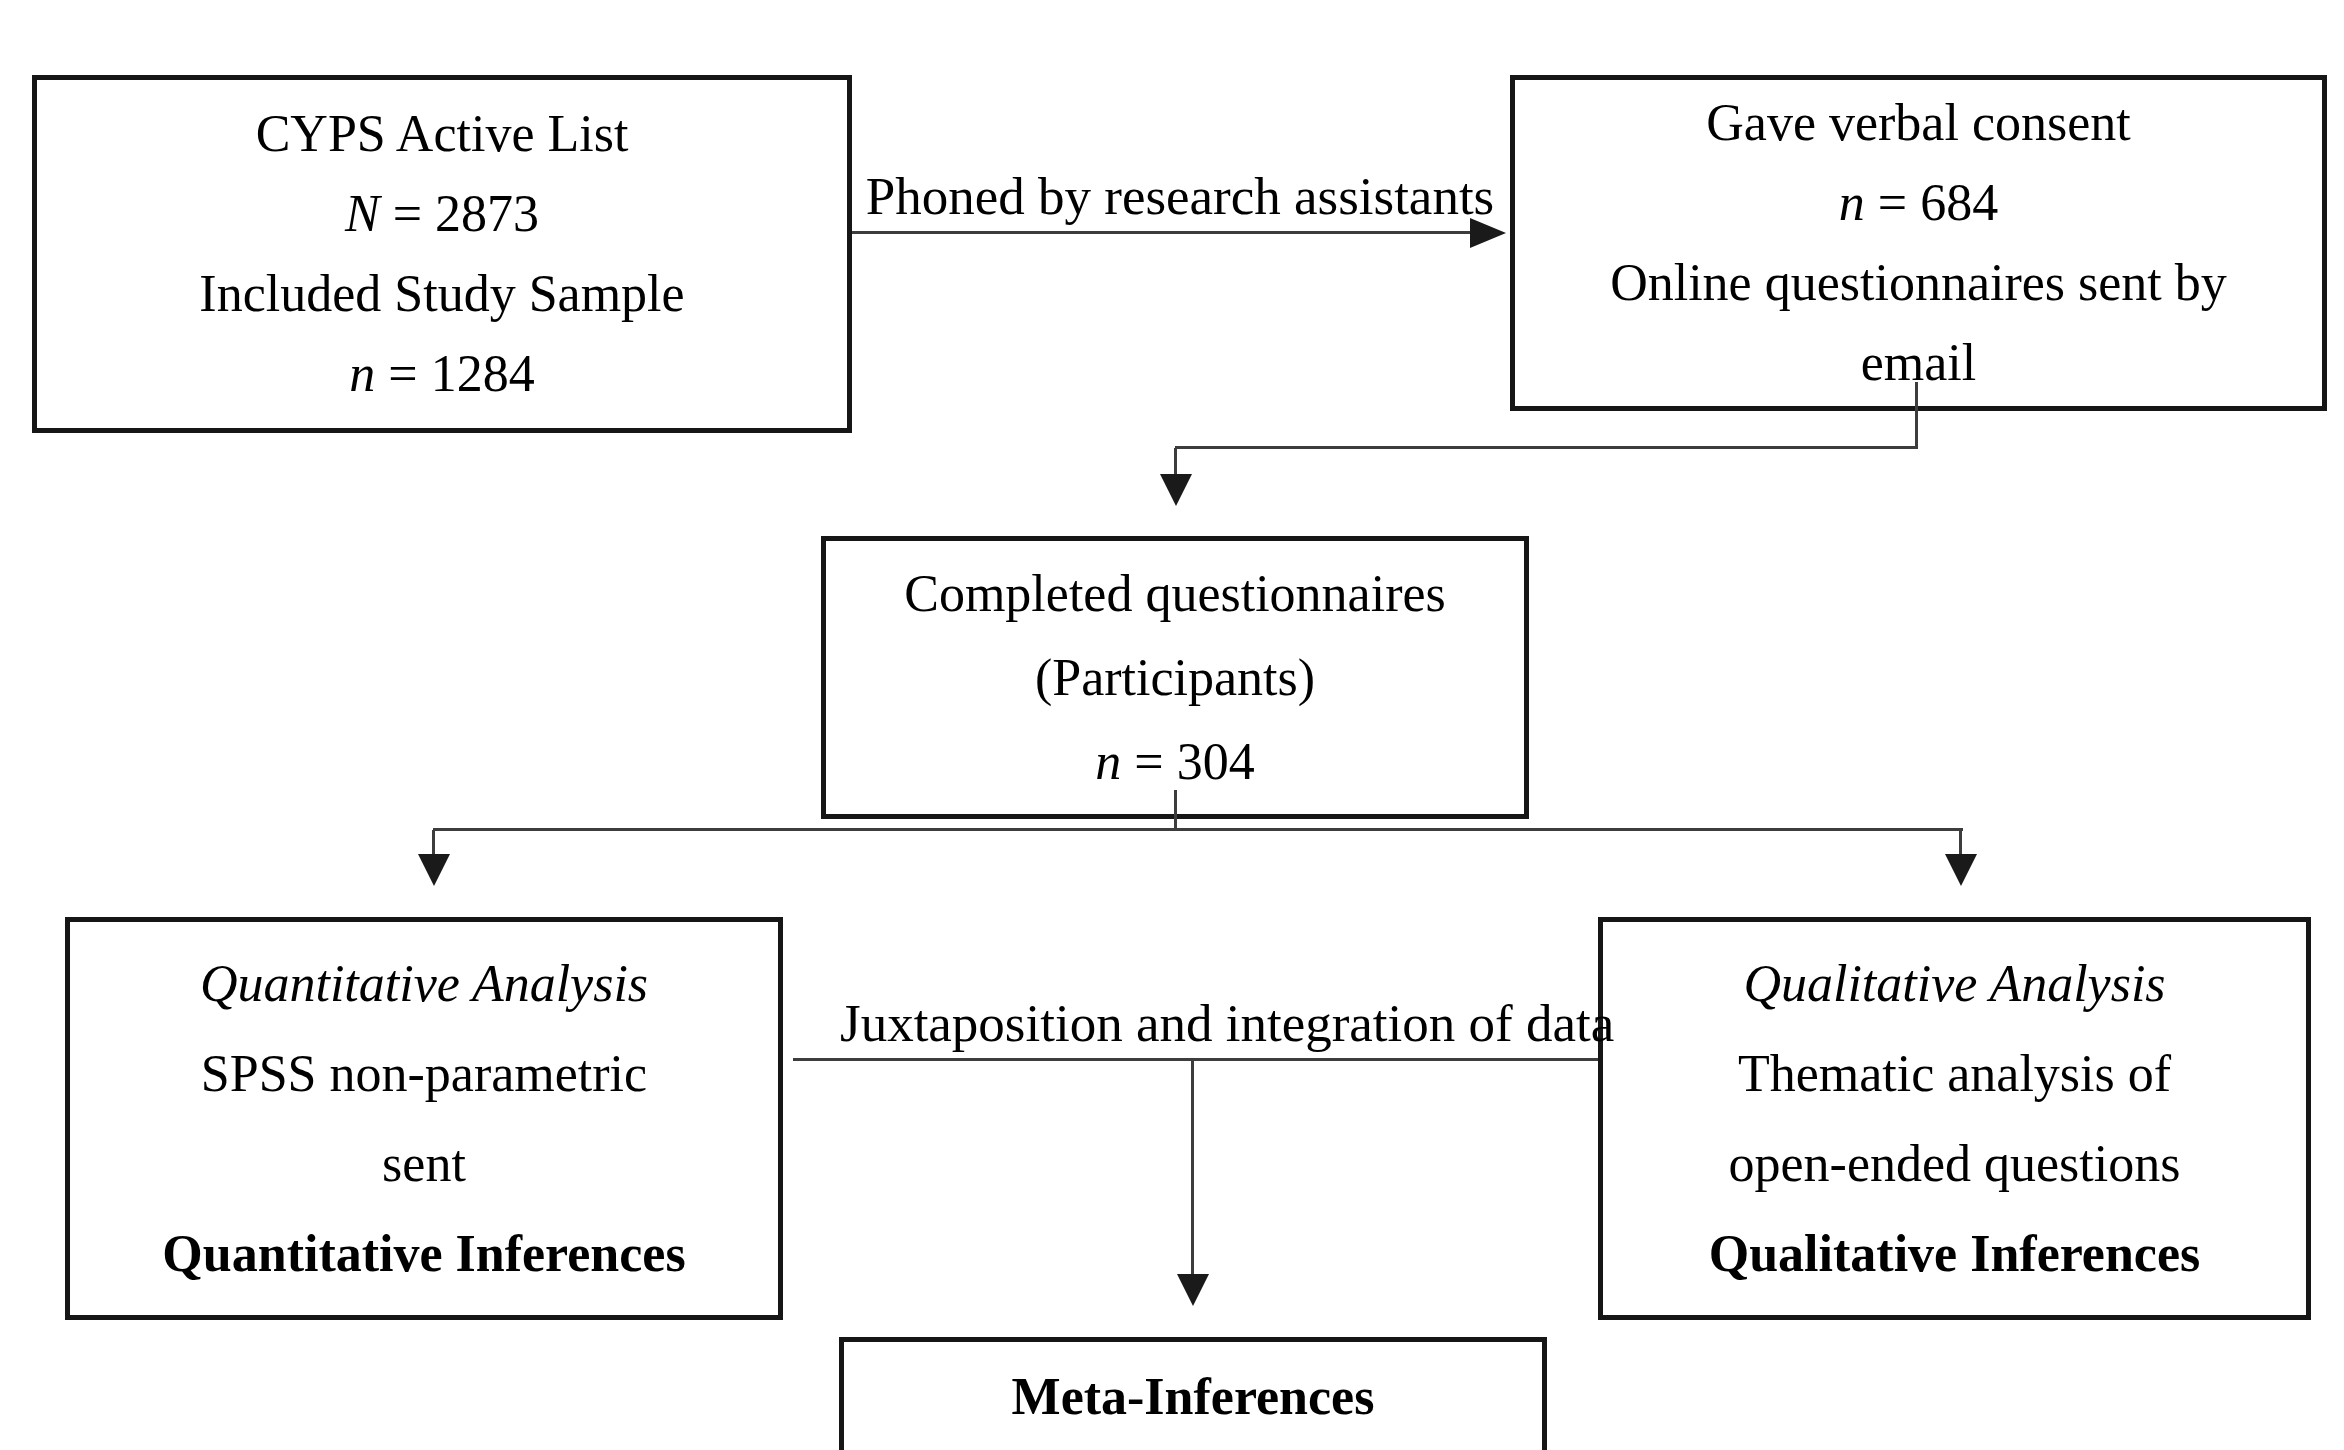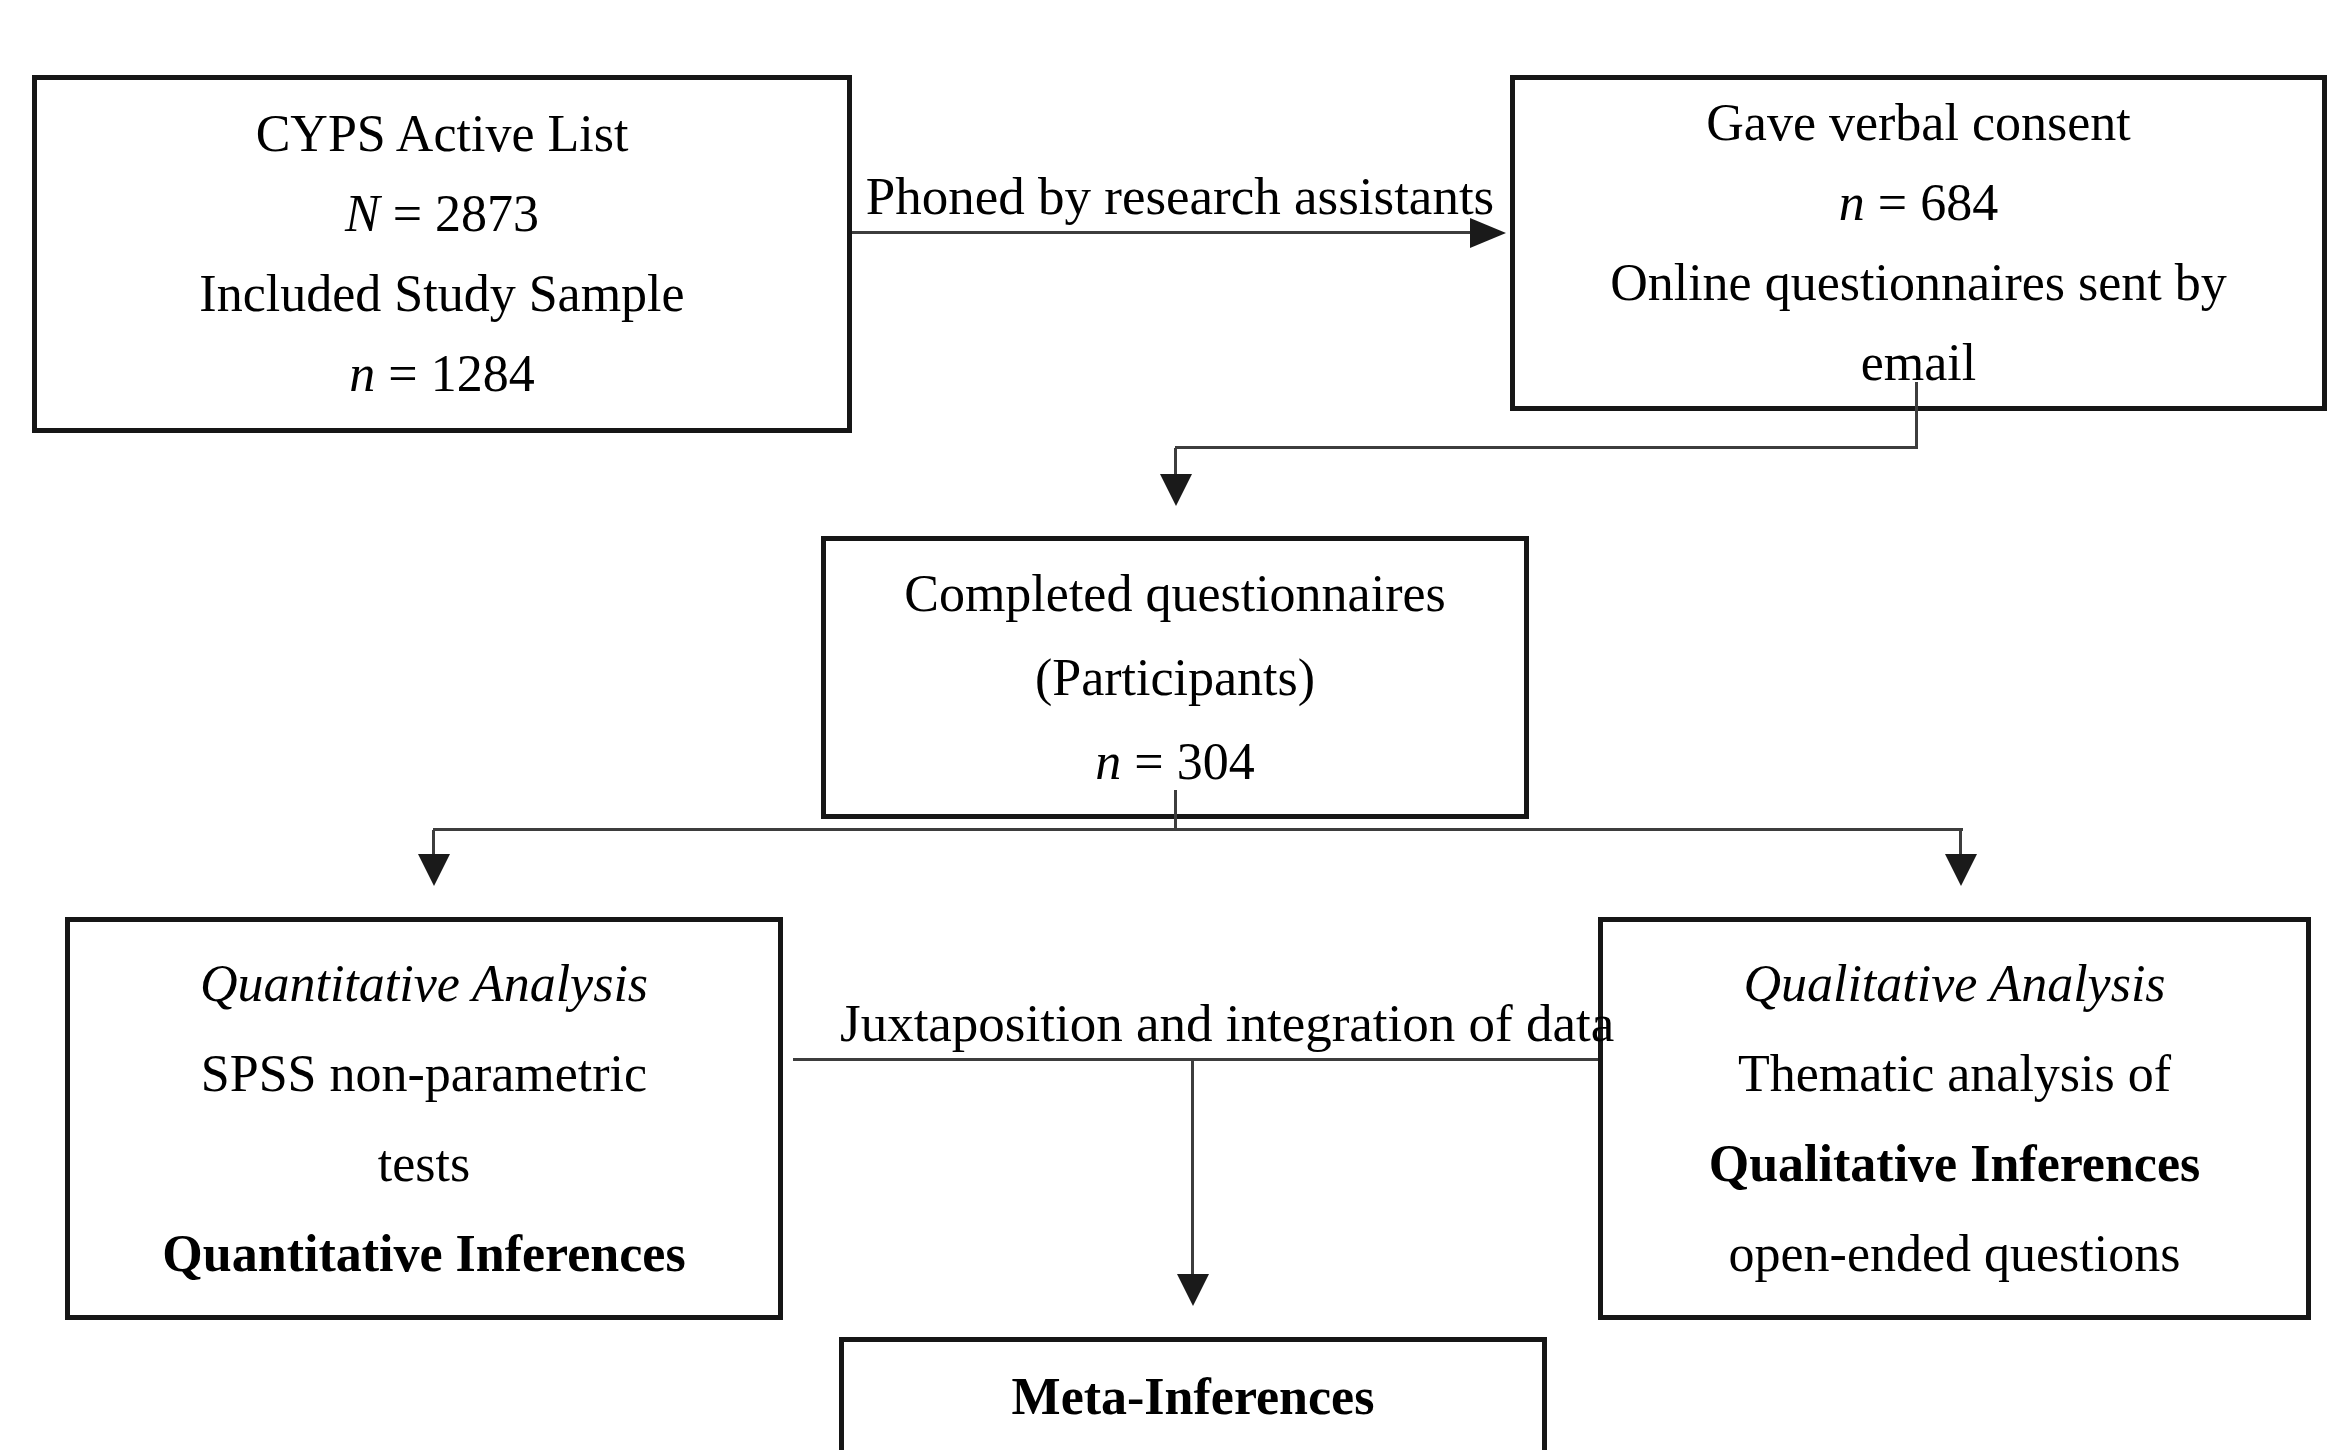--- a/index.html
+++ b/index.html
@@ -99,29 +99,29 @@
   <div class="vline" style="left:1174px; top:790px; height:40px;"></div>
   <div class="hline" style="left:433px; top:828px; width:1530px;"></div>
   <div class="vline" style="left:432px; top:830px; height:27px;"></div>
   <div class="arrow-down" style="left:418px; top:854px;"></div>
   <div class="vline" style="left:1959px; top:830px; height:27px;"></div>
   <div class="arrow-down" style="left:1945px; top:854px;"></div>
 
   <div class="box lh90" style="left:65px; top:888px; width:718px; height:403px;">
     <div class="bl it">Quantitative Analysis</div>
     <div class="bl">SPSS non-parametric</div>
-    <div class="bl">tests</div>
+    <div class="bl">sent</div>
     <div class="bl bd">Quantitative Inferences</div>
   </div>
 
   <div class="box lh90" style="left:1598px; top:888px; width:713px; height:403px;">
     <div class="bl it">Qualitative Analysis</div>
     <div class="bl">Thematic analysis of</div>
+    <div class="bl">open-ended questions</div>
     <div class="bl bd">Qualitative Inferences</div>
-    <div class="bl">open-ended questions</div>
   </div>
 
   <div class="conn-label" style="left:840px; top:993px; width:700px;">Juxtaposition and integration of data</div>
   <div class="hline" style="left:793px; top:1058px; width:805px;"></div>
   <div class="vline" style="left:1191px; top:1060px; height:218px;"></div>
   <div class="arrow-down" style="left:1177px; top:1274px;"></div>
 
   <div class="box" style="left:839px; top:1308px; width:708px; height:119px;">
     <div class="bl bd">Meta-Inferences</div>
   </div>

